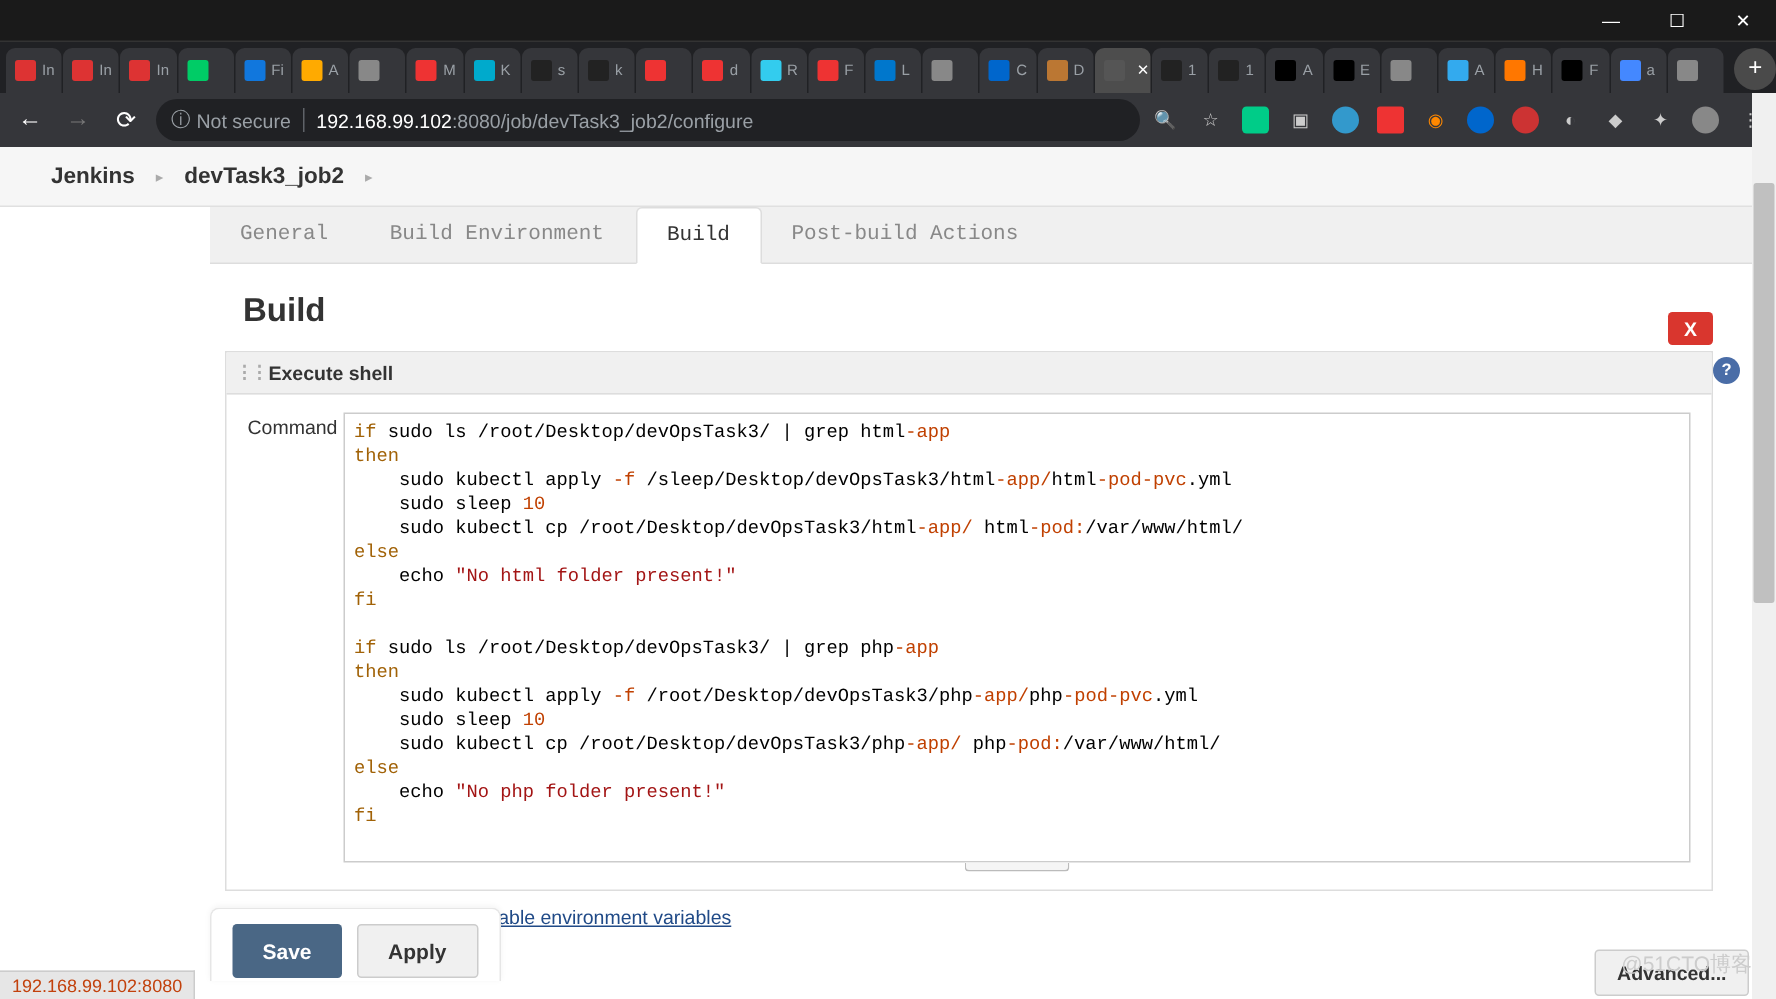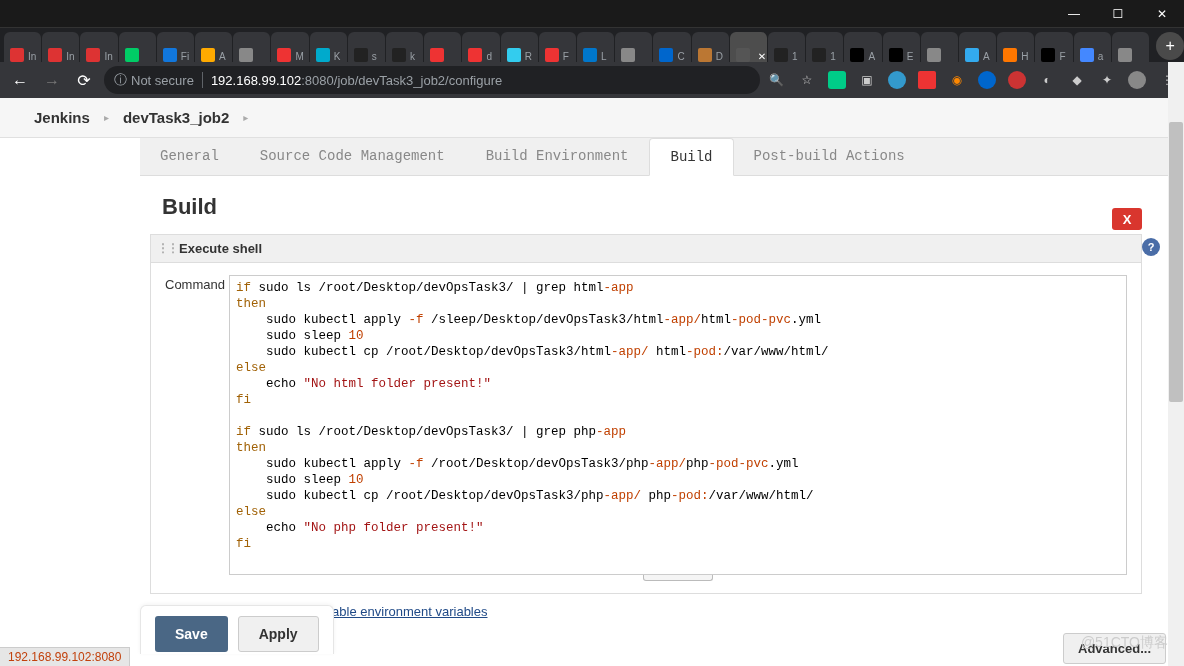--- a/index.html
+++ b/index.html
@@ -7,21 +7,21 @@
 
 
 .titlebar { height: 28px; background: #1a1a1a; display: flex; justify-content: flex-end; align-items: center; border-bottom: 1px solid #333; }
 .wnd-btn { width: 44px; height: 28px; display: flex; align-items: center; justify-content: center; color: #fff; font-size: 12px; }
 .wnd-btn.min::before { content: "—"; }
 .wnd-btn.max::before { content: "☐"; }
 .wnd-btn.close::before { content: "✕"; }
 
 
 .tabstrip { height: 34px; background: #202124; display: flex; align-items: flex-end; padding-left: 4px; position: relative; }
-.tab { height: 30px; min-width: 30px; max-width: 40px; background: #35363a; color: #9aa0a6; font-size: 10px; display: flex; align-items: flex-end; padding: 0 6px; margin-right: 1px; border-radius: 6px 6px 0 0; overflow: hidden; white-space: nowrap; flex: 1; }
+.tab { height: 30px; min-width: 30px; max-width: 40px; background: #35363a; color: #9aa0a6; font-size: 10px; display: flex; align-items: center; padding: 0 6px; margin-right: 1px; border-radius: 6px 6px 0 0; overflow: hidden; white-space: nowrap; flex: 1; }
 .tab.active { background: #4d4d4d; color: #fff; }
 .tab-close { margin-left: 4px; font-size: 10px; }
 .new-tab { width: 28px; height: 28px; border-radius: 50%; background: #4a4a4a; color: #fff; display: flex; align-items: center; justify-content: center; margin-left: 6px; margin-bottom: 2px; font-size: 16px; }
 .tab .favicon { width: 14px; height: 14px; margin-right: 4px; display: inline-block; border-radius: 2px; flex-shrink: 0; }
 
 
 .addrbar { height: 36px; background: #35363a; display: flex; align-items: center; padding: 0 8px; gap: 8px; }
 .nav-btn { width: 24px; height: 24px; display: flex; align-items: center; justify-content: center; color: #fff; font-size: 16px; }
 .url-box { flex: 1; height: 28px; background: #202124; border-radius: 14px; display: flex; align-items: center; padding: 0 10px; color: #9aa0a6; font-size: 13px; gap: 8px; }
 .url-box .secure { display: flex; align-items: center; gap: 4px; }
@@ -248,21 +248,20 @@
   <span class="crumb">devTask3_job2</span>
   <span class="crumb-sep">▸</span>
 </div>
 
 <div class="main-wrap">
   <div class="sidebar-spacer"></div>
   <div class="content">
 
     <div class="cfg-tabs">
       <div class="cfg-tab">General</div>
-      <div class="cfg-tab">Source Code Management</div>
       <div class="cfg-tab">Build Environment</div>
       <div class="cfg-tab active">Build</div>
       <div class="cfg-tab">Post-build Actions</div>
     </div>
 
     <div class="section-title">Build</div>
 
     <div style="position:relative; margin-right:24px;">
       <div class="delete-btn" style="right:18px;">X</div>
       <div class="help-icon" style="right:0; top:4px;">?</div>

